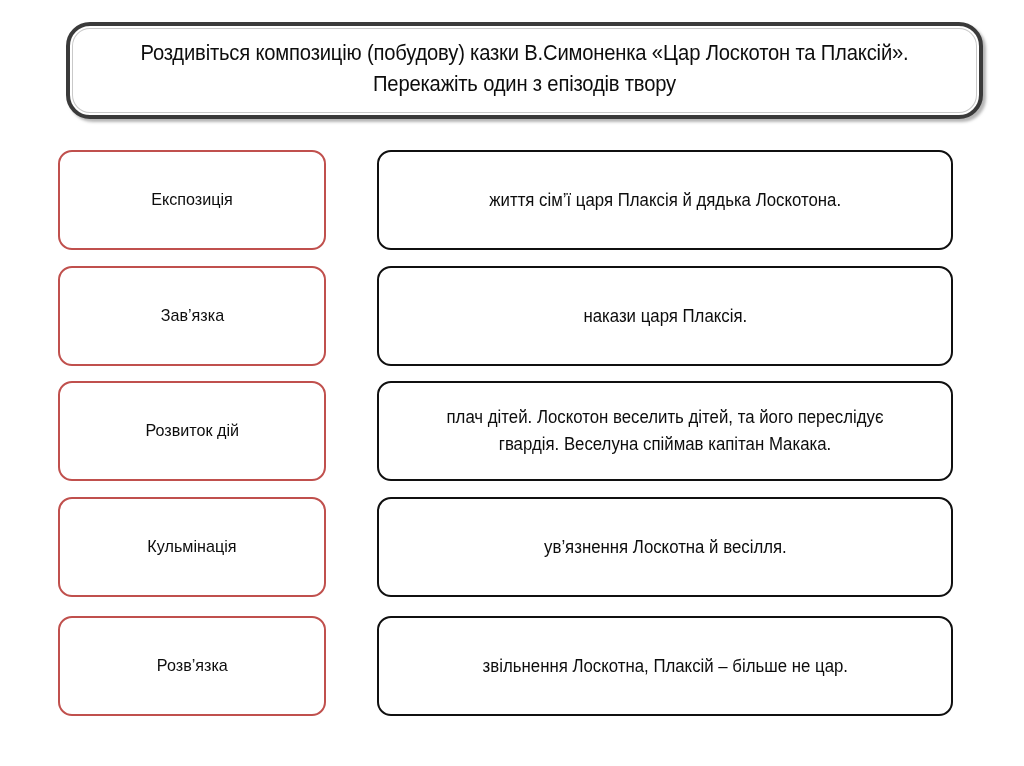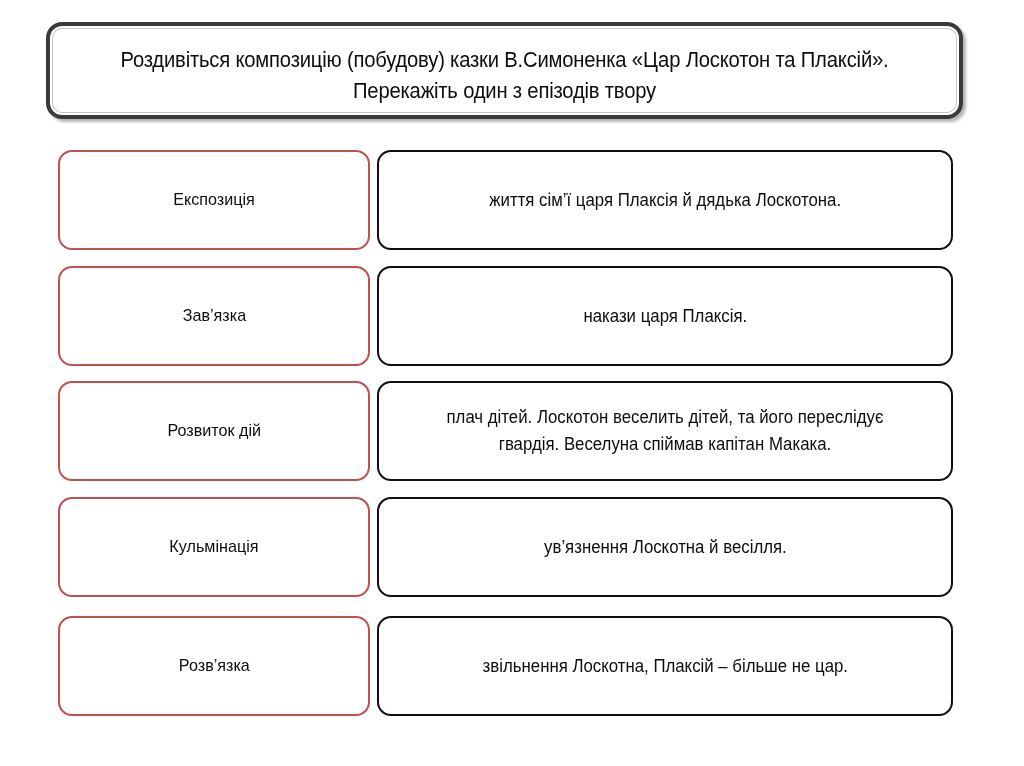--- a/index.html
+++ b/index.html
@@ -20,34 +20,34 @@
   .slide {
     position: relative;
     width: 1024px;
     height: 766px;
     background: #ffffff;
   }
 
   
   .title-box {
     position: absolute;
-    left: 46px;
+    left: 66px;
     top: 22px;
     width: 917px;
     height: 97px;
     box-sizing: border-box;
     background: #ffffff;
     border: 4px solid #3a3a3a;
-    border-radius: 16px;
+    border-radius: 24px;
     box-shadow:
       inset 0 0 0 2px #ffffff,
       inset 0 0 0 3px #c9c9c9,
       3px 3px 3px rgba(120,120,120,0.55);
     display: flex;
-    align-items: flex-end;
+    align-items: center;
     justify-content: center;
     padding: 4px 22px 8px 22px;
   }
   .title-text {
     font-size: 21.5px;
     line-height: 31px;
     text-align: center;
     letter-spacing: -0.2px;
     color: #0d0d0d;
     white-space: pre-line;
@@ -77,21 +77,21 @@
     background: #ffffff;
     border-radius: 14px;
     display: flex;
     align-items: center;
     justify-content: center;
     text-align: center;
   }
 
   .stage-box {
     left: 58px;
-    width: 312px;
+    width: 268px;
     height: 100px;
     border: 2.2px solid #c0504d;
     padding: 4px 10px;
   }
   .stage-label {
     font-size: 17px;
     line-height: 22px;
     color: #0d0d0d;
     transform: scaleX(0.95);
     transform-origin: center;

